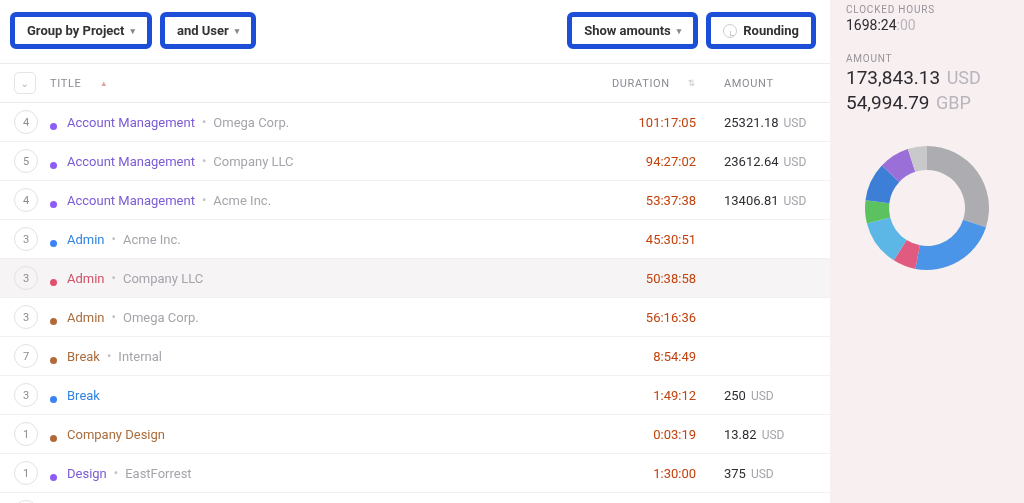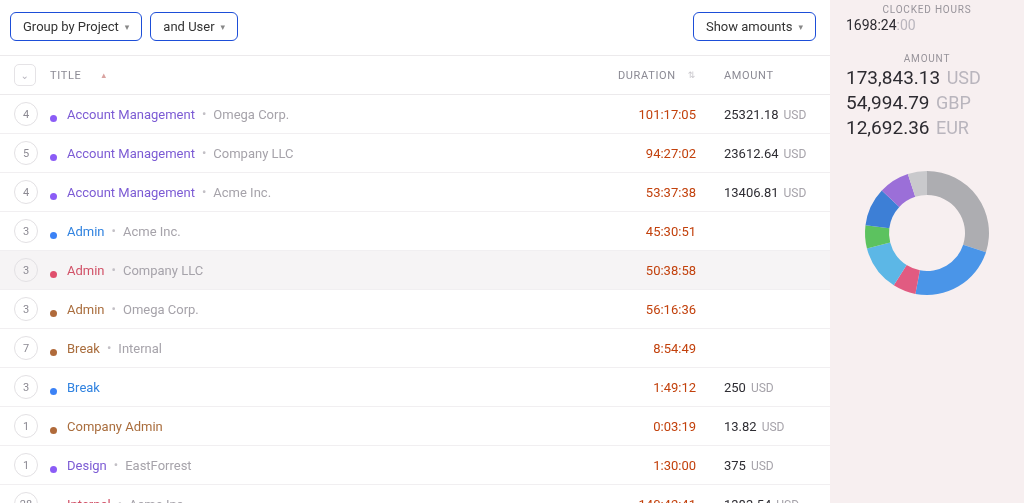--- a/index.html
+++ b/index.html
@@ -1,43 +1,43 @@
 <!DOCTYPE html>
 <html><head>
 <meta charset="utf-8">
 <style>
 * { box-sizing: border-box; margin: 0; padding: 0; }
 body { font-family: -apple-system, BlinkMacSystemFont, "Segoe UI", Roboto, Arial, sans-serif; font-size: 13px; color: #333; background: #fff; width: 1024px; height: 503px; overflow: hidden; display: flex; }
 .main { flex: 1; padding: 12px 0 0 0; overflow: hidden; }
 .toolbar { display: flex; justify-content: space-between; padding: 0 14px 14px 10px; }
 .toolbar-left, .toolbar-right { display: flex; gap: 8px; }
-.chip { border: 1px solid #1d4ed8; border-radius: 6px; padding: 6px 12px; display: flex; align-items: center; gap: 6px; font-size: 13px; color: #333; cursor: pointer; background: #fff; }
+.chip { border: 5px solid #1d4ed8; border-radius: 6px; padding: 6px 12px; display: flex; align-items: center; gap: 6px; font-size: 13px; color: #333; cursor: pointer; background: #fff; font-weight: bold; }
 .chip .caret { font-size: 9px; color: #888; }
 .chip .clock { width: 14px; height: 14px; border: 1.4px solid #aaa; border-radius: 50%; position: relative; opacity: .6; }
 .chip .clock::after { content: ""; position: absolute; left: 50%; top: 50%; width: 4px; height: 4px; border-left: 1.4px solid #aaa; border-bottom: 1.4px solid #aaa; transform-origin: top left; }
 .tbl-head { display: flex; align-items: center; padding: 8px 14px; border-bottom: 1px solid #eceaec; border-top: 1px solid #eceaec; font-size: 11px; letter-spacing: .06em; color: #8b8a94; text-transform: uppercase; }
 .col-expand { width: 36px; display: flex; align-items: center; }
 .exp-btn { width: 22px; height: 22px; border: 1px solid #e5e3e6; border-radius: 5px; display: flex; align-items: center; justify-content: center; cursor: pointer; color: #b7b4bd; font-size: 10px; }
 .col-title { flex: 1; display: flex; align-items: center; gap: 20px; }
-.col-duration { width: 110px; text-align: right; display: flex; align-items: center; justify-content: flex-end; gap: 12px; }
+.col-duration { width: 110px; text-align: right; display: flex; align-items: center; justify-content: flex-end; gap: 18px; }
 .col-amount { width: 120px; text-align: left; padding-left: 28px; }
 .sort { font-size: 9px; color: #d9a3a0; }
 .row { display: flex; align-items: center; padding: 7px 14px; border-bottom: 1px solid #f1eff1; min-height: 38px; }
 .row.hl { background: #f6f4f5; }
 .badge { width: 24px; height: 24px; border: 1px solid #e3e1e4; border-radius: 50%; display: flex; align-items: center; justify-content: center; font-size: 11px; color: #8c8a93; margin-right: 12px; }
 .dot { width: 7px; height: 7px; border-radius: 50%; margin-right: 10px; flex-shrink: 0; }
 .ttl { display: flex; align-items: flex-end; flex: 1; min-width: 0; }
 .proj { font-size: 13px; }
 .sep { color: #c3c0c6; margin: 0 7px; font-size: 13px; position: relative; top: -1px; }
 .client { color: #a6a3aa; font-size: 13px; }
 .dur { width: 110px; text-align: right; font-size: 13px; color: #c2410c; padding-left: 10px; }
 .amt { width: 120px; text-align: left; font-size: 13px; color: #2e2d33; padding-left: 28px; }
 .amt .cur { color: #a6a3aa; font-size: 12px; margin-left: 2px; }
 .sidebar { width: 194px; background: #f7eff0; padding: 0 16px 16px 16px; display: flex; flex-direction: column; }
-.stat-label { font-size: 10px; letter-spacing: .08em; color: #97939a; text-transform: uppercase; margin-top: 4px; text-align: center; }
+.stat-label { font-size: 10px; letter-spacing: .08em; color: #97939a; text-transform: uppercase; margin-top: 4px; }
 .stat-big { font-size: 14px; color: #2d2b31; margin-top: 2px; }
 .stat-big .faded { color: #b9b5bd; }
 .stat-line { font-size: 19px; color: #2d2b31; margin-top: 2px; }
 .stat-line .faded { color: #b9b5bd; font-size: 18px; margin-left: 2px; }
 .stat-block { margin-bottom: 16px; }
 .donut-wrap { display: flex; justify-content: center; margin-top: 8px; }
 </style>
 </head>
 <body>
 
@@ -51,20 +51,24 @@
       <div class="chip">
         <span>and User</span>
         <span class="caret">▾</span>
       </div>
     </div>
     <div class="toolbar-right">
       <div class="chip">
         <span>Show amounts</span>
         <span class="caret">▾</span>
       </div>
+      <div class="chip">
+        <span class="clock"></span>
+        <span>Rounding</span>
+      </div>
     </div>
   </div>
 
   <div class="tbl-head">
     <div class="col-expand">
       <div class="exp-btn">
         <span>⌄</span>
       </div>
     </div>
     <div class="col-title">
@@ -165,21 +169,21 @@
       <span class="proj" style="color:#3183e0">Break</span>
 
     </div>
     <div class="dur">1:49:12</div>
     <div class="amt">250<span class="cur"> USD</span></div>
       </div>
       <div class="row">
     <div class="badge">1</div>
     <div class="ttl">
       <span class="dot" style="background:#b06a3a"></span>
-      <span class="proj" style="color:#a96d3d">Company Admin</span>
+      <span class="proj" style="color:#a96d3d">Company Design</span>
 
     </div>
     <div class="dur">0:03:19</div>
     <div class="amt">13.82<span class="cur"> USD</span></div>
       </div>
       <div class="row">
     <div class="badge">1</div>
     <div class="ttl">
       <span class="dot" style="background:#8b5cf6"></span>
       <span class="proj" style="color:#7c5bd4">Design</span>
@@ -208,21 +212,20 @@
     <div class="stat-label">CLOCKED HOURS</div>
     <div class="stat-big">
       <span>1698:24</span><span class="faded">:00</span>
     </div>
   </div>
   <div class="stat-block">
     <div class="stat-label">AMOUNT</div>
     <div id="amounts">
         <div class="stat-line"><span>173,843.13</span><span class="faded"> USD</span></div>
         <div class="stat-line"><span>54,994.79</span><span class="faded"> GBP</span></div>
-        <div class="stat-line"><span>12,692.36</span><span class="faded"> EUR</span></div>
       </div>
   </div>
   <div class="donut-wrap">
     <svg id="donut" width="140" height="140" viewBox="0 0 140 140">
         <path d="M 70 8 A 62 62 0 0 1 128.96550401029953 89.15905365124674 L 106.14014761921584 81.742645786248 A 38 38 0 0 0 70 32 Z" fill="#adadb1"></path>
         <path d="M 128.96550401029953 89.15905365124674 A 62 62 0 0 1 58.382358495685075 130.9018095451787 L 62.879510045742464 107.32691552769018 A 38 38 0 0 0 106.14014761921584 81.742645786248 Z" fill="#4a95e8"></path>
         <path d="M 58.382358495685075 130.9018095451787 A 62 62 0 0 1 36.77873871130222 122.34833138112495 L 49.638581790798135 102.08446116907658 A 38 38 0 0 0 62.879510045742464 107.32691552769018 Z" fill="#e15b81"></path>
         <path d="M 36.77873871130222 122.34833138112495 A 62 62 0 0 1 9.94784401002488 85.41877300422102 L 33.193839877112026 79.4502157122645 A 38 38 0 0 0 49.638581790798135 102.08446116907658 Z" fill="#5cb7e6"></path>
         <path d="M 9.94784401002488 85.41877300422102 A 62 62 0 0 1 8.488888518502371 62.22933951901316 L 32.29964135004984 65.23733712455646 A 38 38 0 0 0 33.193839877112026 79.4502157122645 Z" fill="#5cc25f"></path>
         <path d="M 8.488888518502371 62.22933951901316 A 62 62 0 0 1 24.80394509987247 27.558079432421323 L 42.299192157986354 43.98720997470984 A 38 38 0 0 0 32.29964135004984 65.23733712455646 Z" fill="#3d7fd6"></path>

